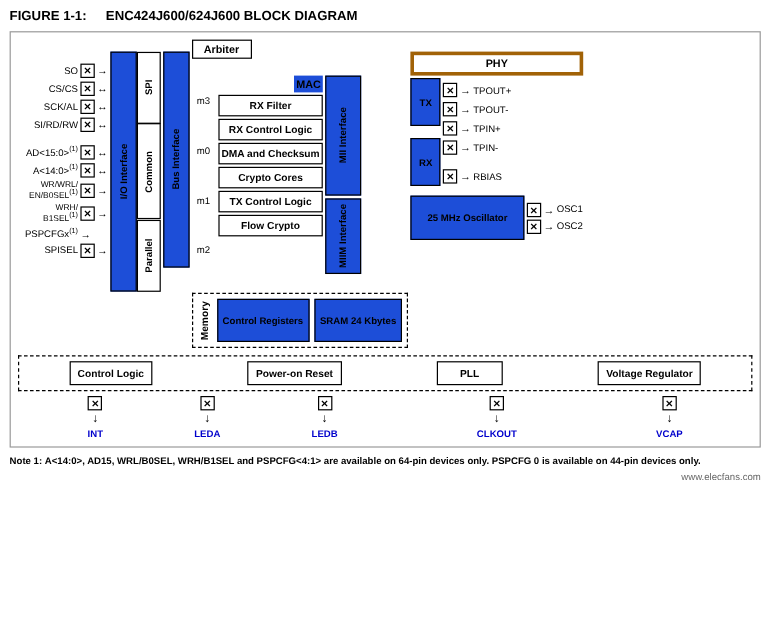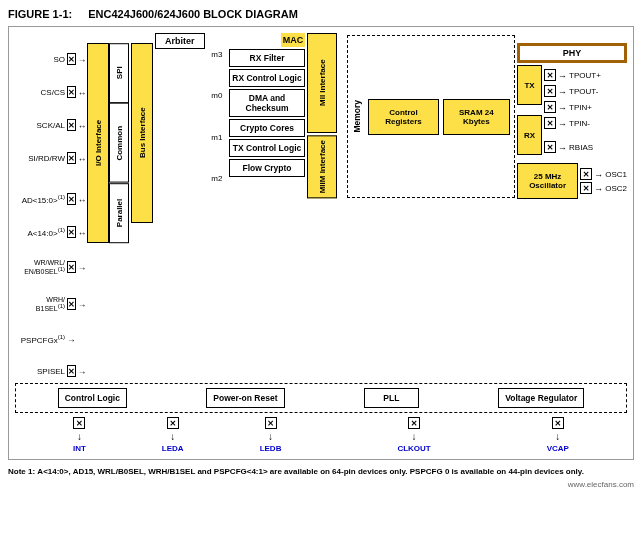--- a/index.html
+++ b/index.html
@@ -28,33 +28,33 @@
 
     
     .box {
       border: 1px solid #000;
       text-align: center;
       font-size: 9px;
       font-weight: bold;
       display: flex;
       align-items: center;
       justify-content: center;
-      background: #fde047;
+      background: #1d4ed8;
       padding: 2px;
     }
     .dashed-box {
       border: 1px dashed #000;
     }
 
     
     .left-signals {
       display: flex;
       flex-direction: column;
       justify-content: flex-end;
-      gap: 21px;
+      gap: 3px;
       padding-top: 10px;
       min-width: 68px;
     }
     .signal-row {
       display: flex;
       align-items: center;
       gap: 2px;
       font-size: 8.5px;
     }
     .signal-label {
@@ -252,21 +252,21 @@
         <div class="vert-label" style="flex:0.3;font-size:8px;">
           <span>Parallel</span>
         </div>
       </div>
     </div>
 
     <div class="box" style="writing-mode:vertical-rl;transform:rotate(180deg);width:22px;min-height:180px;margin-top:10px;font-size:8px;padding:4px 2px;">
       <span>Bus Interface</span>
     </div>
 
-    <div style="display:flex;flex-direction:row;gap:2px;">
+    <div style="display:flex;flex-direction:column;gap:14px;">
 
       <div style="display:flex;flex-direction:row;gap:0;align-items:flex-start;">
         <div style="font-size:9px;font-weight:bold;border:1px solid #000;padding:2px 4px;min-width:50px;text-align:center;">
           <span>Arbiter</span>
         </div>
       </div>
 
       <div style="display:flex;flex-direction:row;gap:2px;">
 
         <div style="display:flex;flex-direction:column;justify-content:space-around;min-width:20px;font-size:8px;gap:2px;">
@@ -375,21 +375,21 @@
           </div>
           <div class="right-signal-row" style="margin-top:8px;">
             <span class="x-box">✕</span>
             <span style="font-size:9px;">→</span>
             <span>RBIAS</span>
           </div>
         </div>
       </div>
 
       <div style="display:flex;flex-direction:row;gap:2px;margin-top:4px;align-items:center;">
-        <div class="box" style="font-size:8px;padding:0;min-width:50px;min-height:36px;text-align:center;">
+        <div class="box" style="font-size:8px;padding:13px;min-width:50px;min-height:36px;text-align:center;">
           <span>25 MHz
 Oscillator</span>
         </div>
         <div style="display:flex;flex-direction:column;gap:2px;">
           <div class="right-signal-row">
             <span class="x-box">✕</span>
             <span style="font-size:9px;">→</span>
             <span>OSC1</span>
           </div>
           <div class="right-signal-row">

